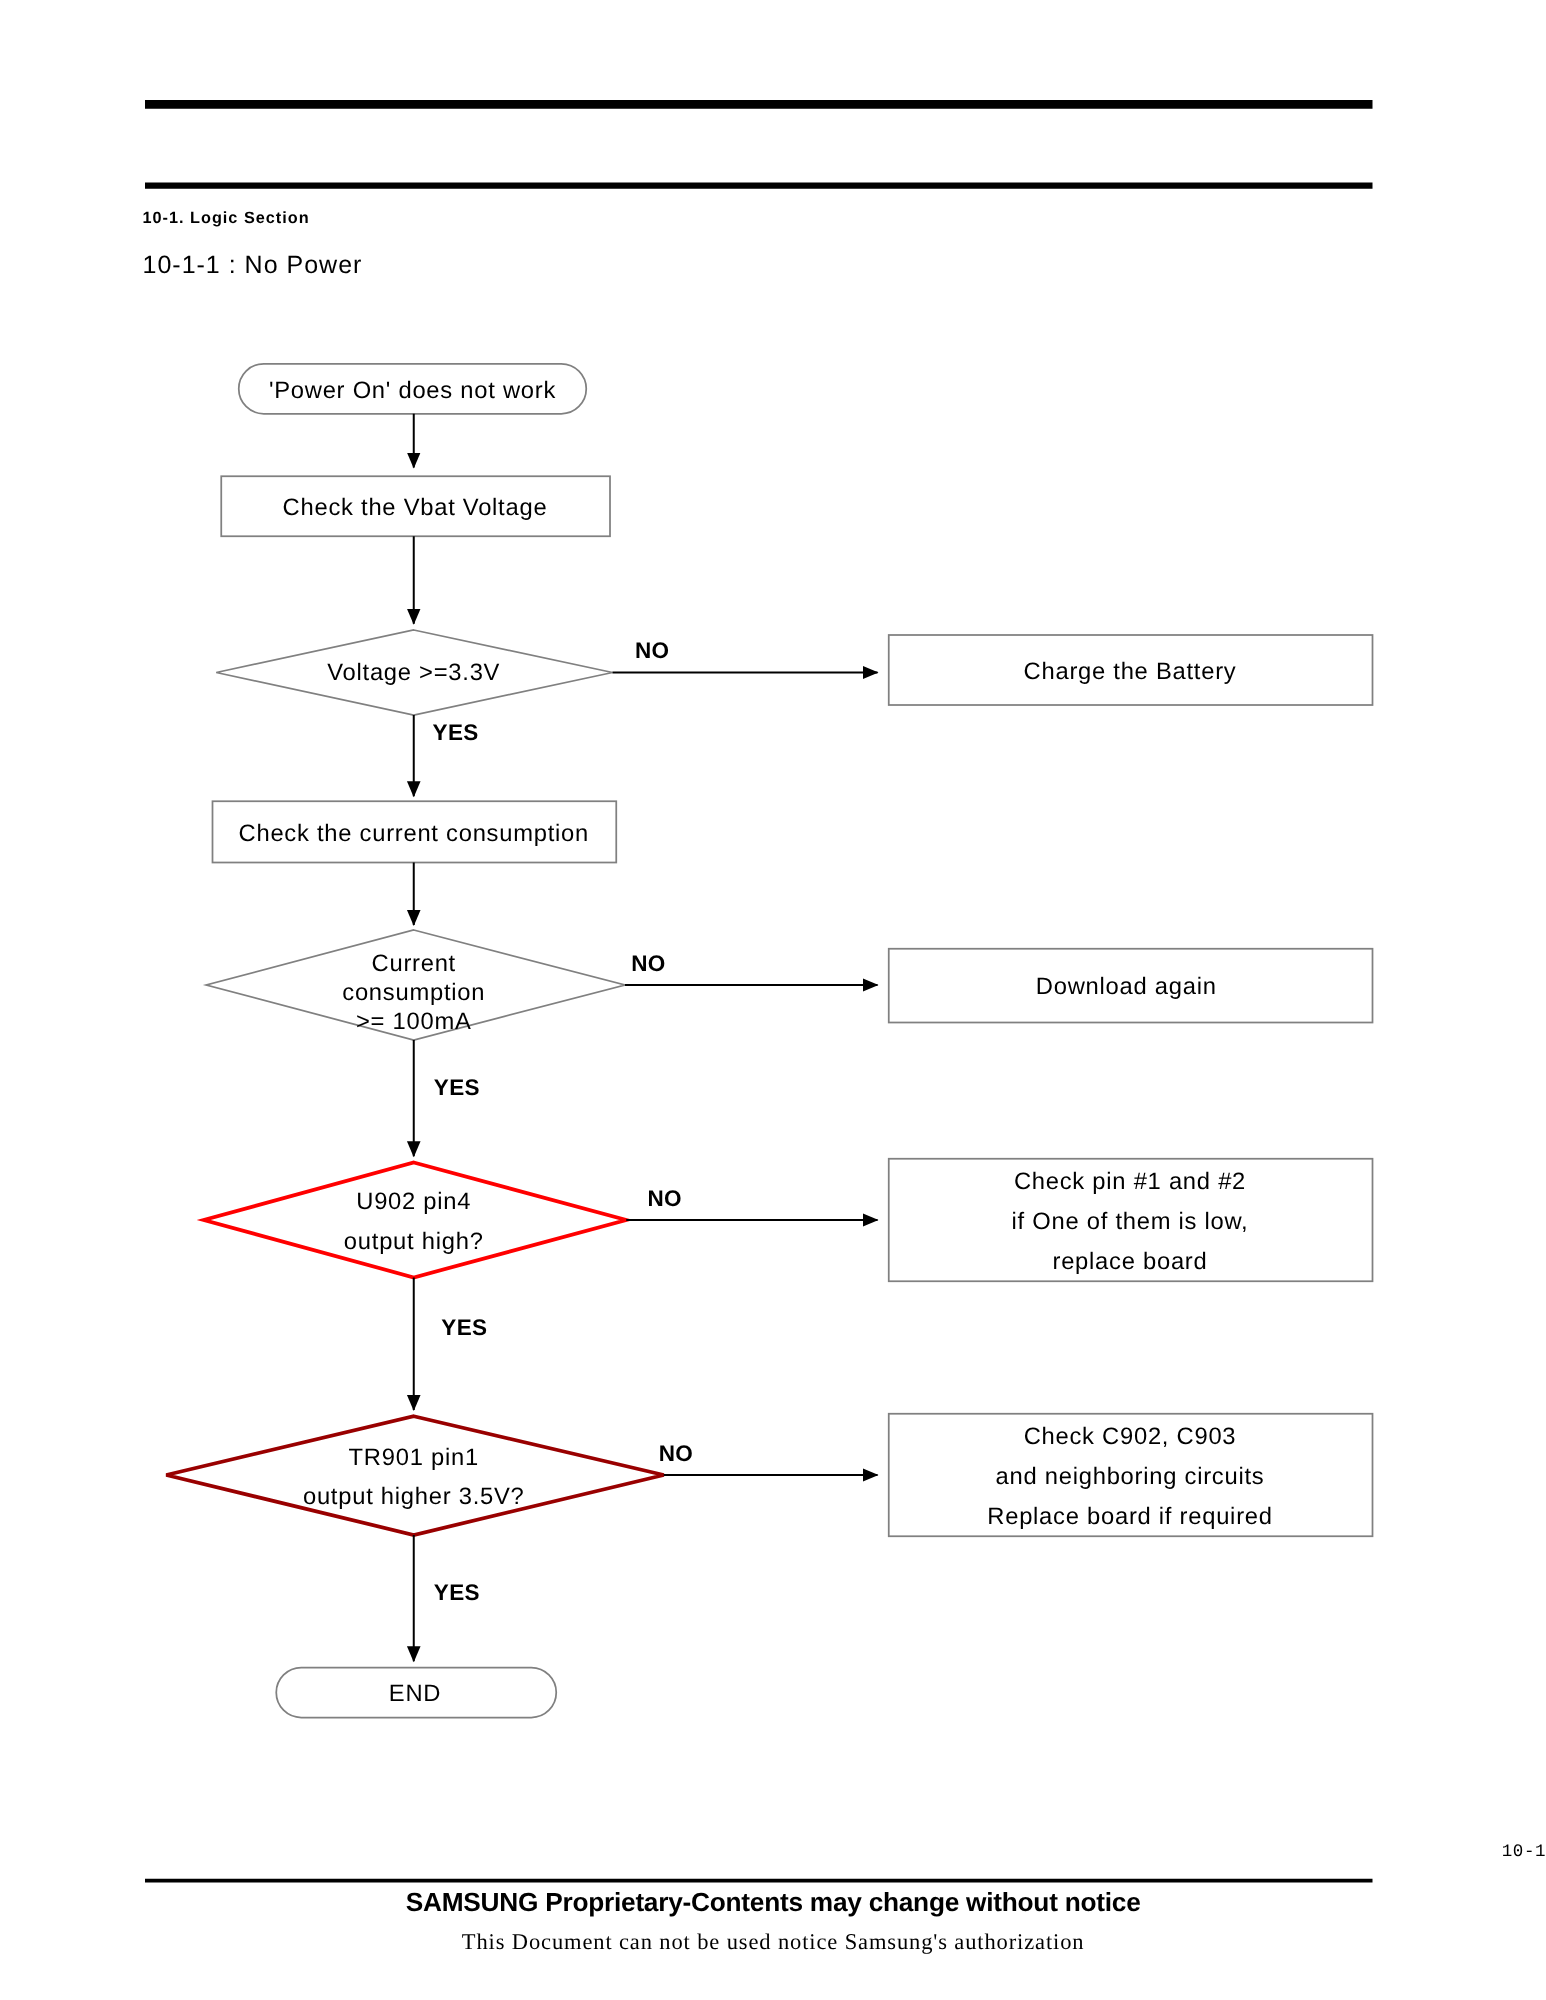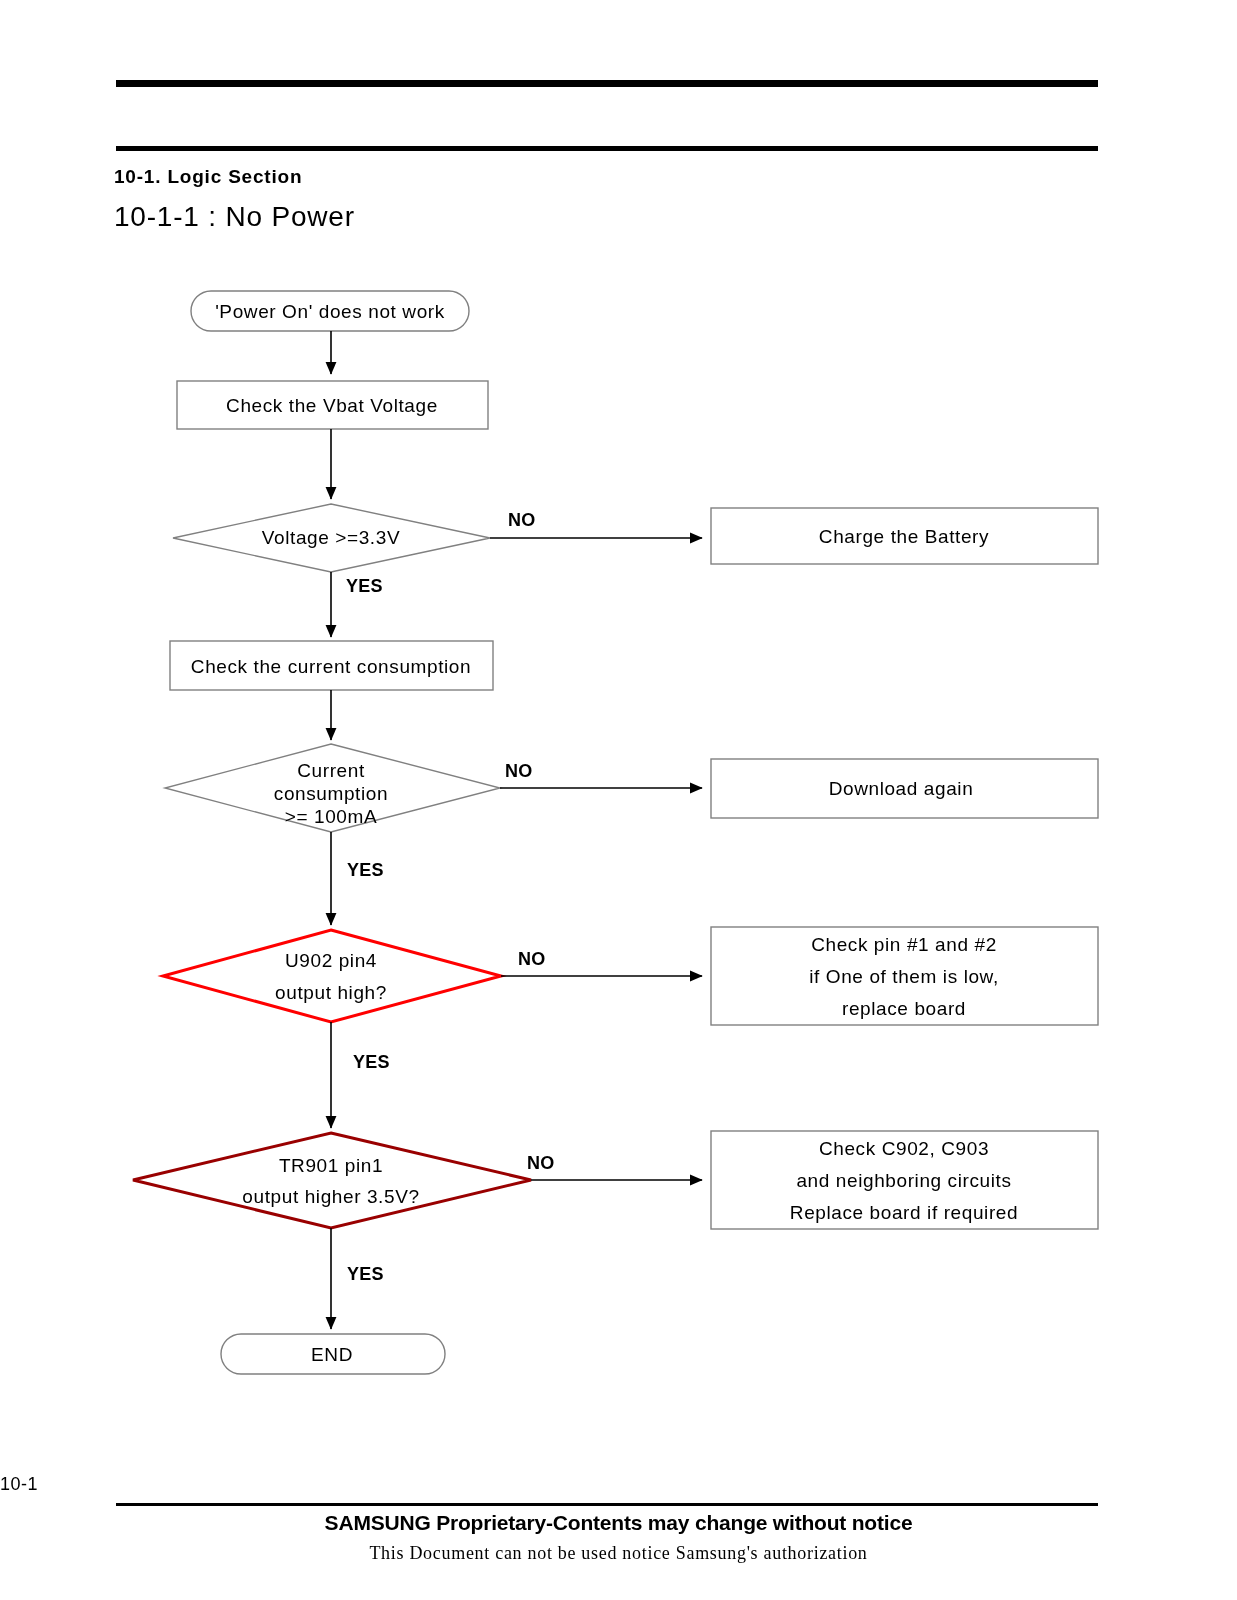--- a/index.html
+++ b/index.html
@@ -46,30 +46,30 @@
     top: 94px;
     font-size: 30px;
     font-weight: bold;
     letter-spacing: 1.6px;
     white-space: nowrap;
   }
   .section-title {
     position: absolute;
     left: 114px;
     top: 166px;
-    font-size: 19px;
+    font-size: 13px;
     font-weight: bold;
     letter-spacing: 0.8px;
     white-space: nowrap;
   }
   .subsection-title {
     position: absolute;
     left: 114px;
     top: 201px;
-    font-size: 28px;
+    font-size: 20px;
     font-weight: normal;
     letter-spacing: 0.8px;
     white-space: nowrap;
   }
 
   
   #flow {
     position: absolute;
     left: 0;
     top: 0;
@@ -87,23 +87,23 @@
     fill: #000;
     letter-spacing: 0.3px;
   }
 
   
   .page-number {
     position: absolute;
     left: 0;
     top: 1474px;
     width: 1237px;
-    text-align: left;
-    font-family: Liberation Sans, sans-serif;
-    font-size: 18px;
+    text-align: right;
+    font-family: Liberation Mono, monospace;
+    font-size: 14px;
     letter-spacing: 0.5px;
   }
   .rule-footer {
     position: absolute;
     left: 116px;
     top: 1503px;
     width: 982px;
     height: 3px;
     background: #000;
   }

